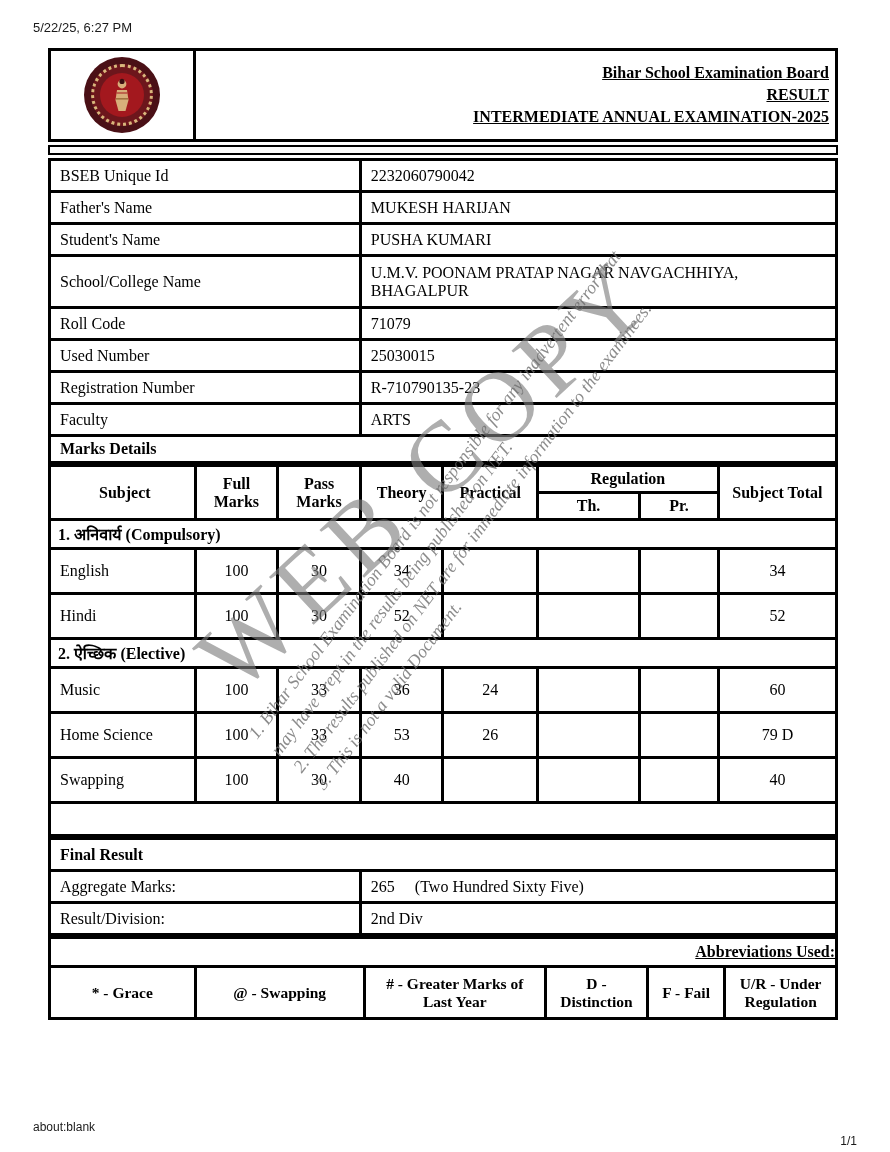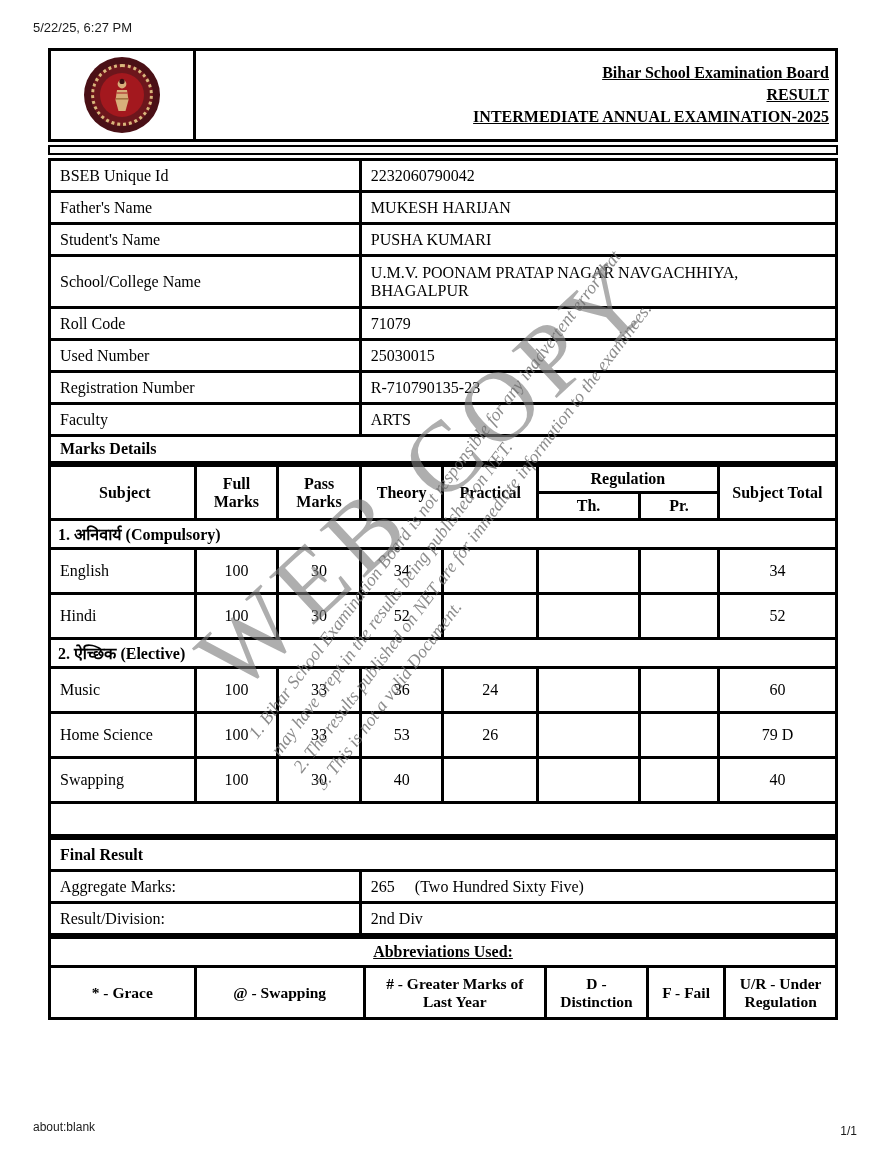--- a/index.html
+++ b/index.html
@@ -7,21 +7,21 @@
   body {
     background: #ffffff;
     font-family: "Liberation Serif", serif;
     color: #000;
     position: relative;
     overflow: hidden;
   }
   .chrome { font-family: "Liberation Sans", sans-serif; color: #1a1a1a; }
   .timestamp { position: absolute; top: 20px; left: 33px; font-size: 13px; }
   .footer-left { position: absolute; bottom: 18px; left: 33px; font-size: 12px; }
-  .footer-right { position: absolute; bottom: 14px; right: 33px; font-size: 12px; }
+  .footer-right { position: absolute; bottom: 4px; right: 33px; font-size: 12px; }
 
   .doc { position: absolute; left: 48px; top: 48px; width: 790px; }
 
   table { width: 100%; border-collapse: collapse; table-layout: fixed; }
   td, th { border: 3px solid #000; font-size: 16px; vertical-align: middle; }
 
   
   .header-table td { padding: 4px 6px; }
   .logo-cell { width: 18.4%; text-align: center; }
   .title-cell { text-align: right; text-decoration: underline; }
@@ -49,21 +49,21 @@
   .marks-table td { padding: 12px 6px; height: 32px; }
   .marks-table td.sub { text-align: left; padding-left: 9px; }
   .marks-table td.num { text-align: center; }
   .marks-table td.group { font-weight: bold; text-align: left; padding: 2px 7px; height: 24px; }
   .marks-table td.empty-row { height: 33px; }
 
   
   .final-table td { padding: 5px 9px; height: 32px; }
 
   
-  .abbrev-title { text-align: center; font-weight: bold; text-decoration: underline; height: 29px; }
+  .abbrev-title { text-align: right; font-weight: bold; text-decoration: underline; height: 29px; }
   .abbrev-table td.ab { font-weight: bold; text-align: center; font-size: 15.5px; height: 52px; padding: 3px 4px; }
 
   
   .wm-copy {
     position: absolute; left: 425px; top: 475px;
     transform: translate(-50%, -50%) rotate(-43deg);
     font-size: 100px; letter-spacing: 8px; white-space: nowrap;
     opacity: 0.62; pointer-events: none; z-index: 5;
   }
   .wm-disc {

